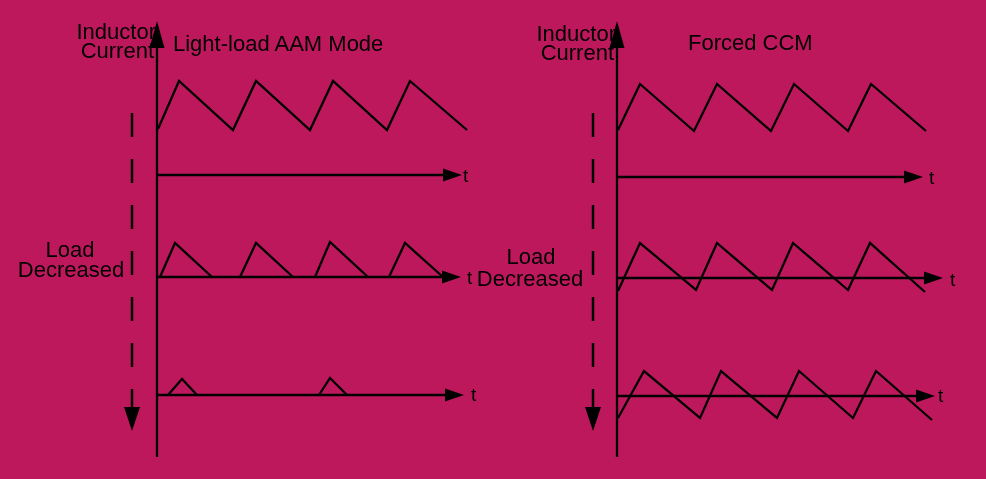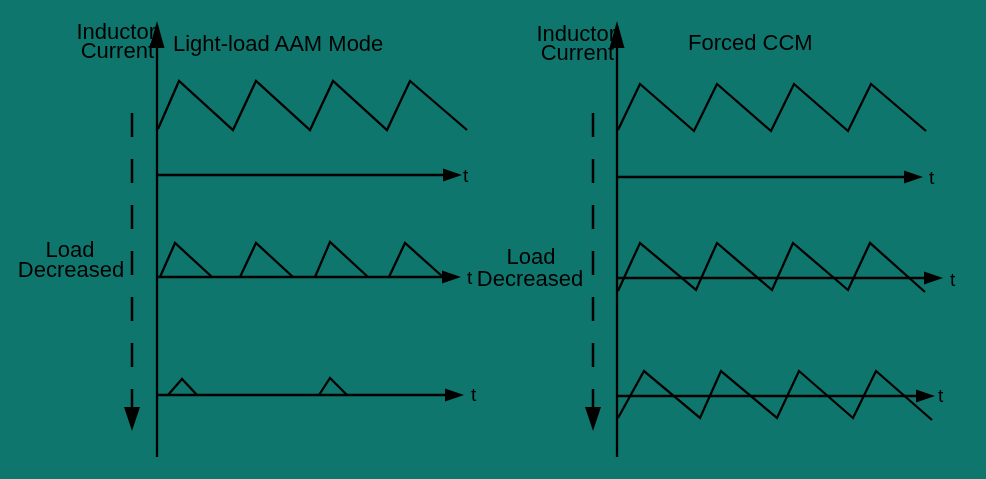--- a/index.html
+++ b/index.html
@@ -4,21 +4,21 @@
 <style>
   html, body {
     margin: 0;
     padding: 0;
     background: #ffffff;
   }
   .stage {
     position: relative;
     width: 986px;
     height: 479px;
-    background: #0f766e;
+    background: #be185d;
     overflow: hidden;
   }
   svg { display: block; }
   svg text {
     font-family: "Liberation Sans", sans-serif;
     fill: #000000;
   }
   .lbl  { font-size: 22px; }
   .tlbl { font-size: 19px; }
   .axis {

